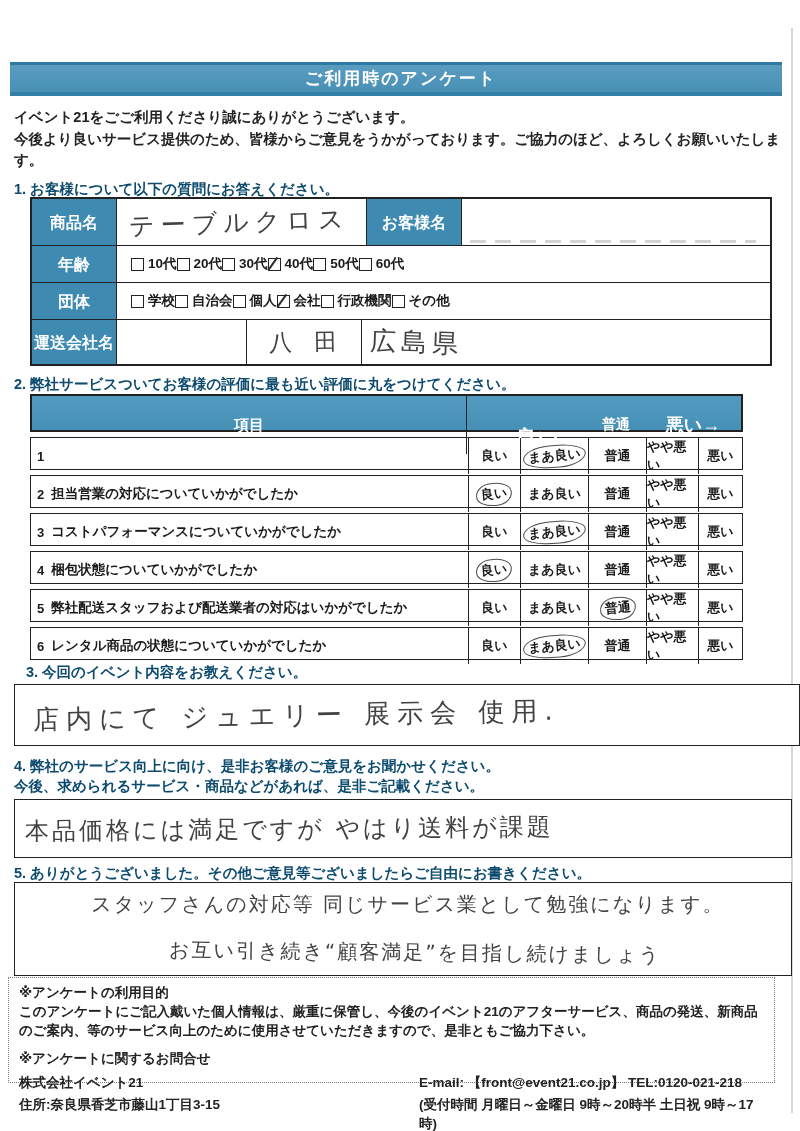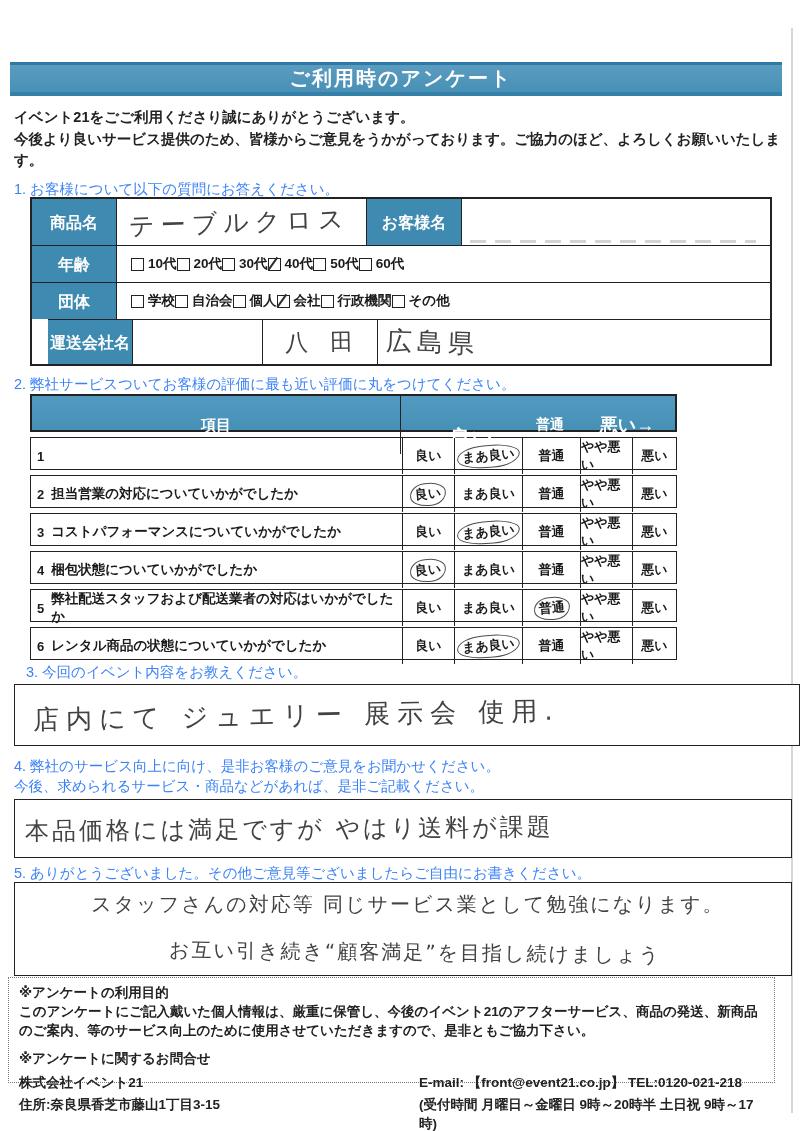--- a/index.html
+++ b/index.html
@@ -12,33 +12,33 @@
   
   .scan-edge{position:absolute;left:791px;top:28px;width:2px;height:1085px;background:#d4d6d8;}
 
   
   .banner{
     position:absolute;top:62px;left:10px;width:772px;height:27px;
     background:linear-gradient(#5a9cc0,#4890b6);
     border-top:3px solid #2f7aa4;border-bottom:4px solid #3580a9;
     display:flex;align-items:center;justify-content:center;
   }
-  .banner-title{color:#fff;font-weight:bold;font-size:20px;letter-spacing:2px;margin-left:10px;}
+  .banner-title{color:#fff;font-weight:bold;font-size:17px;letter-spacing:2px;margin-left:10px;}
 
   .intro{position:absolute;top:107px;left:14px;width:776px;font-size:14.5px;line-height:21.5px;font-weight:600;color:#222;}
 
-  .sec-heading{position:absolute;font-size:14.5px;font-weight:400;color:#3b82f6;white-space:nowrap;}
+  .sec-heading{position:absolute;font-size:14.5px;font-weight:700;color:#0c4a6e;white-space:nowrap;}
 
   
   .t1{position:absolute;top:197px;left:30px;width:738px;border:2px solid #222;background:#fff;}
   .t1 .row{display:grid;}
   .r1{grid-template-columns:85px 250px 95px 1fr;height:46px;}
   .r2{grid-template-columns:85px 1fr;height:36px;border-top:1.5px solid #222;}
   .r3{grid-template-columns:85px 1fr;height:36px;border-top:1.5px solid #222;}
-  .r4{grid-template-columns:85px 130px 115px 125px 145px 1fr;height:44px;border-top:1.5px solid #222;margin-left:16px;}
+  .r4{grid-template-columns:85px 130px 115px 125px 145px 1fr;height:44px;border-top:1.5px solid #222;}
   .bluecell{
     background:#3f8ab0;color:#fff;font-weight:700;font-size:16px;
     display:flex;align-items:center;justify-content:center;
     border-right:1.5px solid #222;text-align:center;line-height:15px;
   }
   .wcell{display:flex;align-items:center;position:relative;}
   .wcell.br{border-right:1.5px solid #222;}
   .smudge{position:absolute;bottom:2px;left:8px;right:14px;height:3px;opacity:.75;
     background:repeating-linear-gradient(90deg,#c3c6c8 0 16px,transparent 16px 25px);}
 
@@ -51,21 +51,21 @@
   
   .hw{font-family:"DejaVu Sans",sans-serif;color:#424242;font-weight:400;white-space:nowrap;}
   .hw-product{font-size:25px;letter-spacing:6px;padding-left:12px;transform:rotate(-2deg);}
   .hw-sales{font-size:23px;letter-spacing:22px;padding-left:22px;transform:rotate(-1deg);}
   .hw-pref{font-size:26px;letter-spacing:5px;padding-left:8px;transform:rotate(2deg);overflow:visible;}
   .hw-box3{font-size:26px;letter-spacing:7px;transform:rotate(-1deg);}
   .hw-box4{font-size:24px;letter-spacing:3px;transform:rotate(-0.5deg);}
   .hw-box5{font-size:20px;letter-spacing:2px;}
 
   
-  .t2{position:absolute;top:394px;left:30px;width:647px;}
+  .t2{position:absolute;top:394px;left:30px;width:713px;}
   .t2head{display:grid;grid-template-columns:1fr 274px;height:34px;border:2px solid #222;
     background:linear-gradient(#549ac0,#4590b6);color:#fff;font-weight:700;}
   .t2head .item{display:flex;align-items:center;justify-content:center;font-size:15px;border-right:1.5px solid #222;}
   .scalehead{display:flex;align-items:center;height:100%;}
   .sh-good{width:120px;text-align:center;font-size:22px;margin-top:28px;}
   .sh-normal{width:58px;text-align:center;font-size:14px;}
   .sh-bad{width:96px;text-align:center;font-size:18px;}
   .rrow{display:grid;grid-template-columns:1fr 52px 68px 58px 52px 44px;height:31px;
     border:1.6px solid #222;margin-top:5px;background:#fff;}
   .qcell{display:flex;align-items:center;padding-left:6px;gap:7px;font-size:13.5px;font-weight:600;overflow:hidden;}

